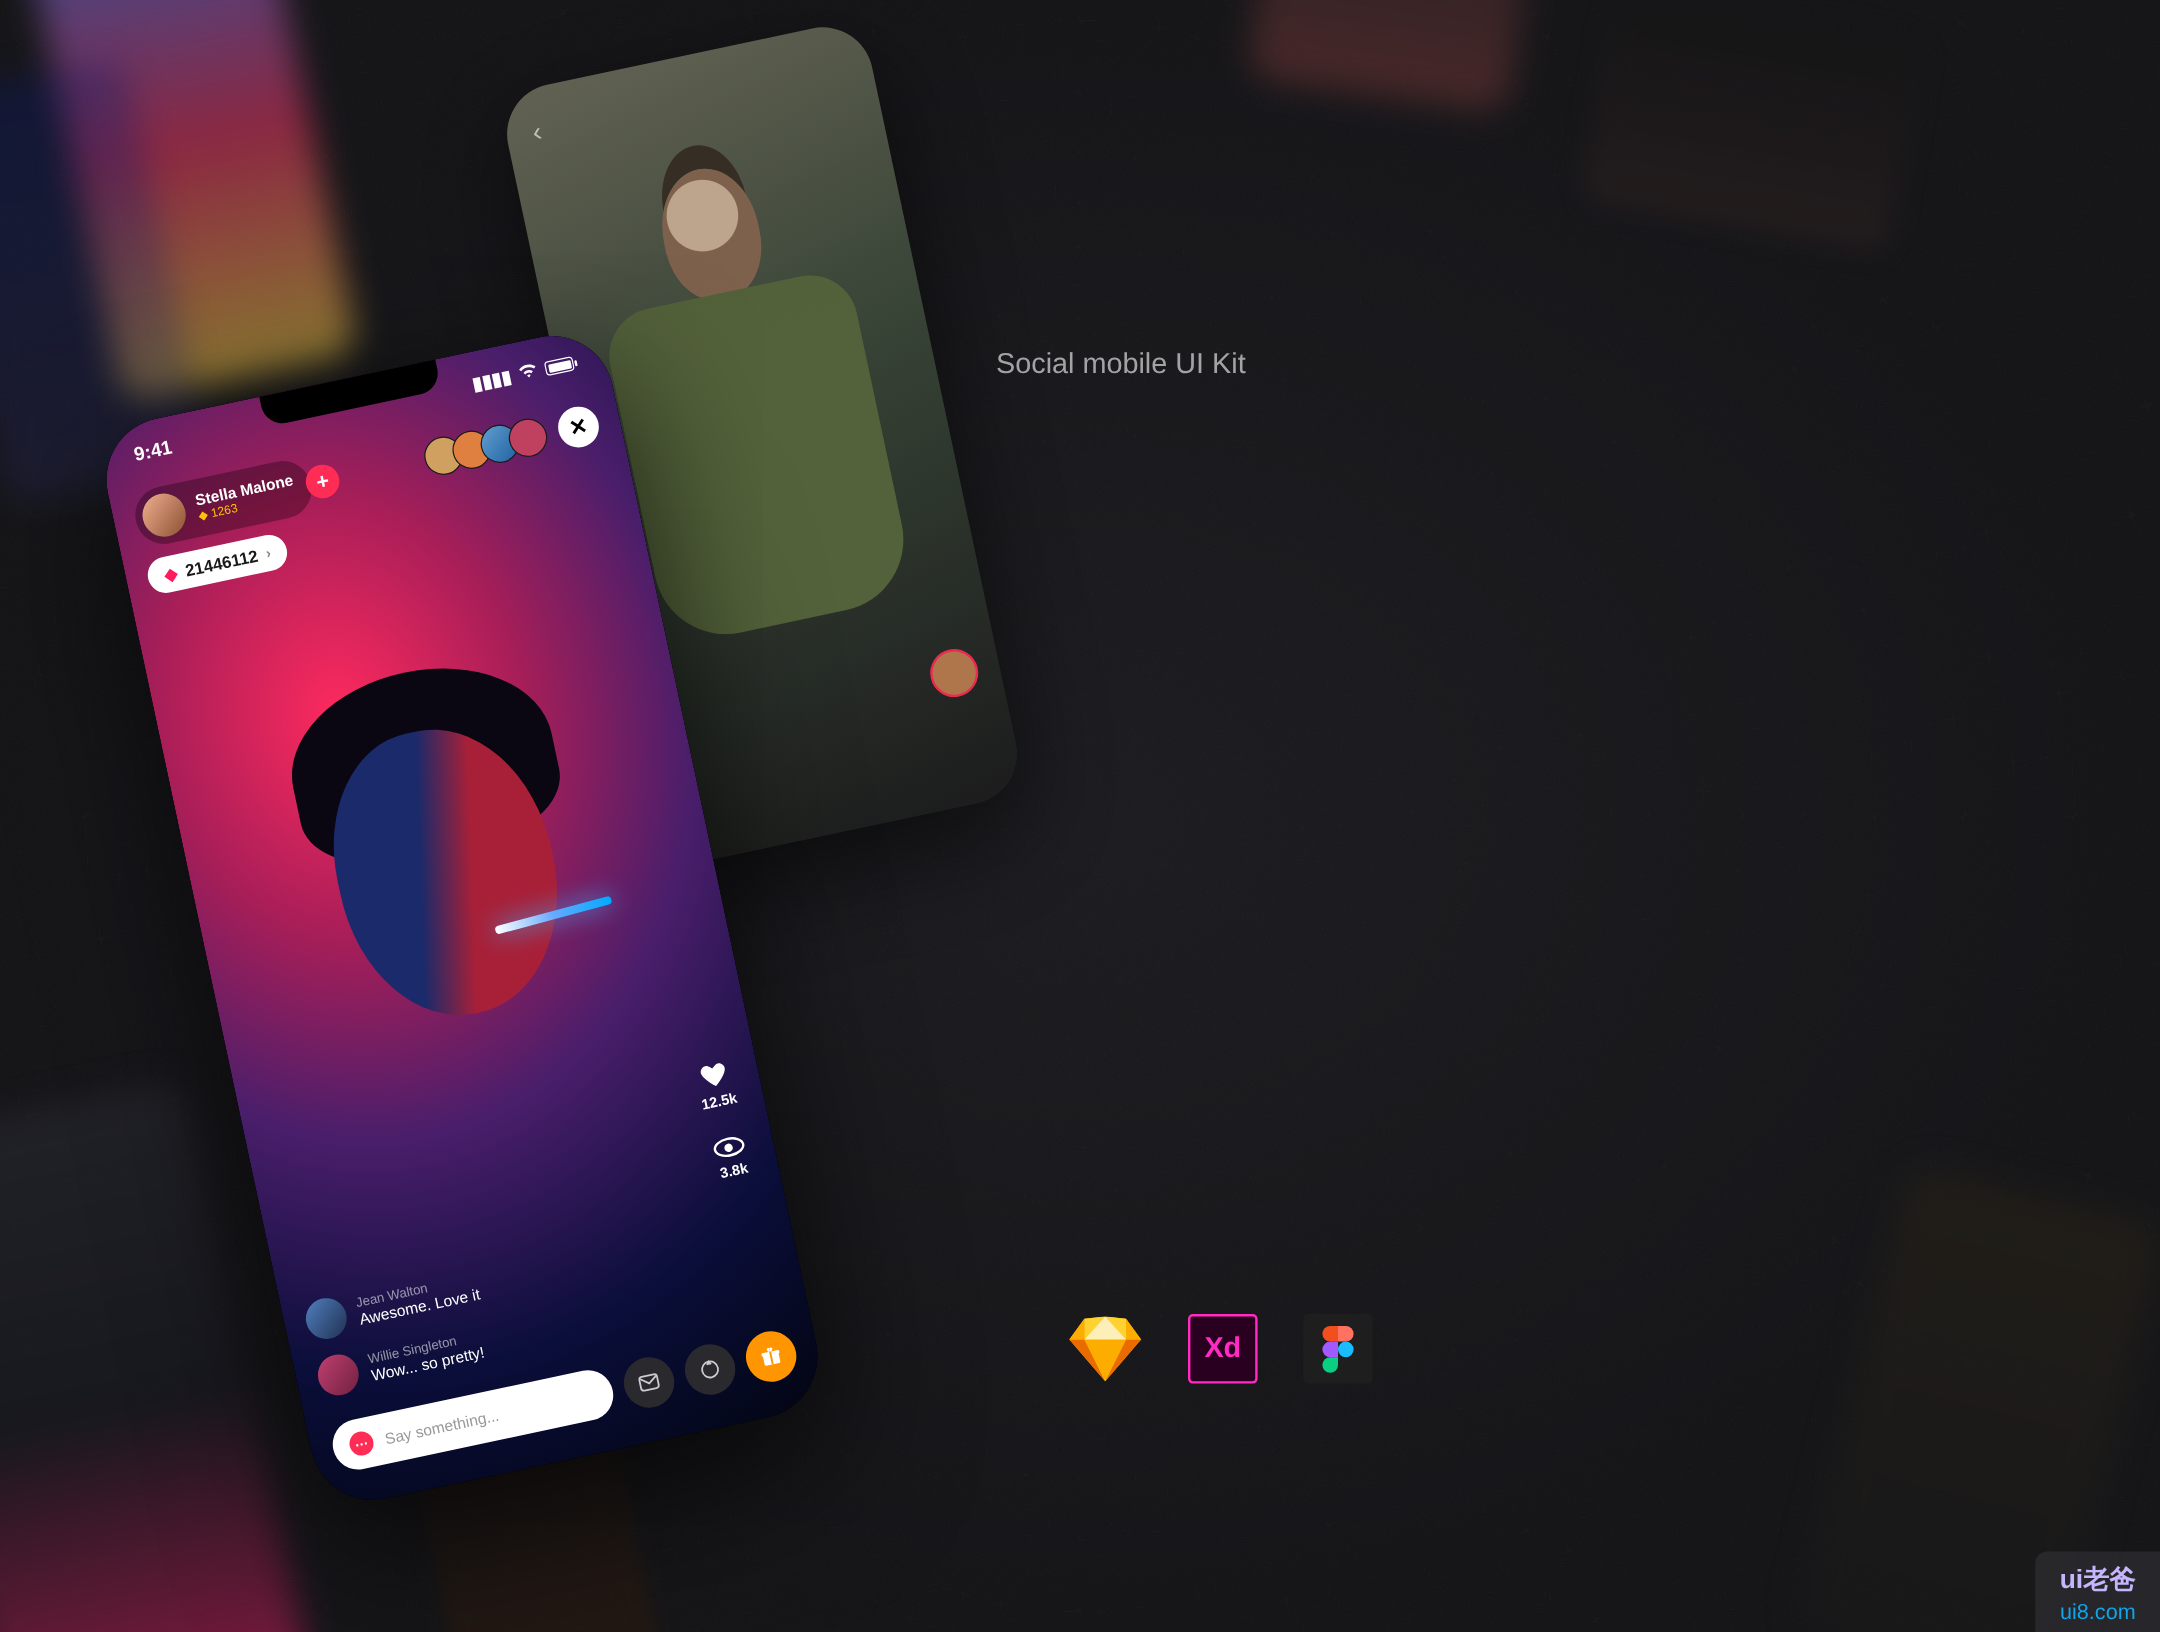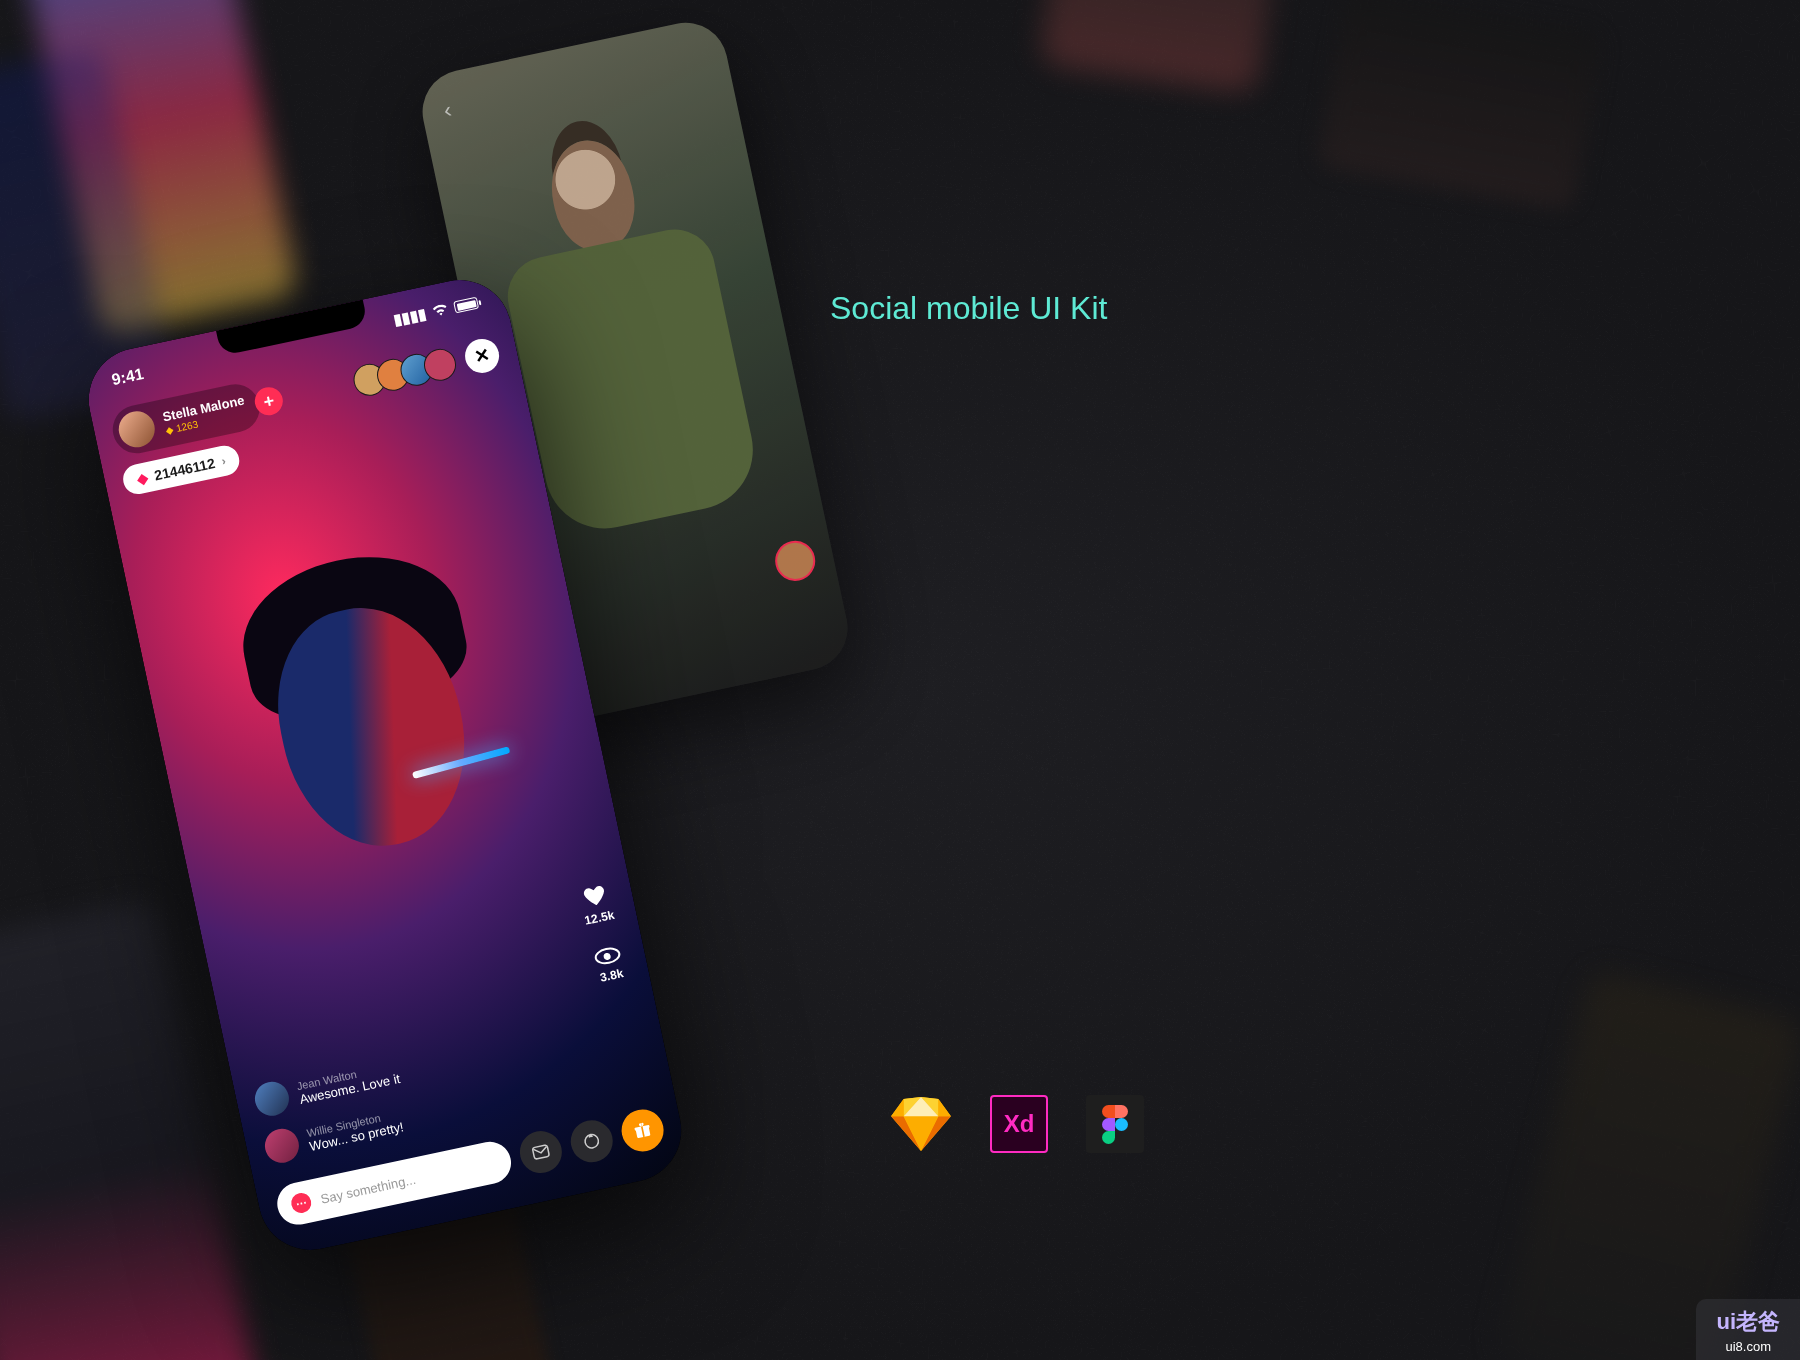--- a/index.html
+++ b/index.html
@@ -174,36 +174,36 @@
 .circ { width:42px; height:42px; border-radius:50%; background:#2a2a2e; display:flex; align-items:center; justify-content:center; color:#ccc;}
 .gift { background:#ff9500; color:#fff;}
 
 
 .copy {
   position: absolute;
   top: 290px;
   left: 830px;
   width: 820px;
 }
-.eyebrow { color:#5eead4; font-size:32px; font-weight:500; margin-bottom:28px;}
+.eyebrow { color:#a3a3a3; font-size:24px; font-weight:500; margin-bottom:28px;}
 .headline { color:#fff; font-size:86px; font-weight:700; line-height:1.12; letter-spacing:-1px;}
 .subhead { margin-top:70px; color:rgba(255,255,255,0.75); font-size:26px; font-weight:400; line-height:1.75; max-width:620px;}
 
 .tool-icons { position:absolute; top:1095px; left:890px; display:flex; gap:38px; align-items:center;}
 .ticon { width:58px; height:58px; border-radius:4px; display:flex; align-items:center; justify-content:center;}
 .sketch { width:62px; height:54px; position:relative;}
 .sketch svg { width:100%; height:100%;}
 .xd { border:2px solid #ff2bc2; background:#2a0020; color:#ff2bc2; font-weight:700; font-size:24px;}
 .figma { background:#1e1e1e;}
 .figma-inner { display:grid; grid-template-columns:13px 13px; grid-template-rows:13px 13px 13px;}
 .fg{border-radius:7px;} .fr{background:#f24e1e; border-radius:7px 0 0 7px;} .fo{background:#ff7262;border-radius:0 7px 7px 0;} .fp{background:#a259ff;border-radius:7px 0 0 7px;} .fb{background:#1abcfe;border-radius:50%;} .fgn{background:#0acf83;border-radius:7px 0 7px 7px;}
 
 .watermark { position:absolute; right:0; bottom:0; background:rgba(50,50,55,0.6); padding:8px 20px 6px; border-radius:10px 0 0 0; text-align:center;}
 .watermark .w1 { color:#c4b5fd; font-size:22px; font-weight:600;}
-.watermark .w2 { color:#ffffff; font-size:13px; margin-top:2px;}
+.watermark .w2 { color:#0ea5e9; font-size:18px; margin-top:2px;}
 </style>
 </head>
 <body>
 
 <div class="noise"></div>
 
 <div class="bg-phone bg1"></div>
 <div class="bg-phone bg2"></div>
 <div class="bg-phone bg3"></div>
 <div class="bg-phone bg4"></div>

